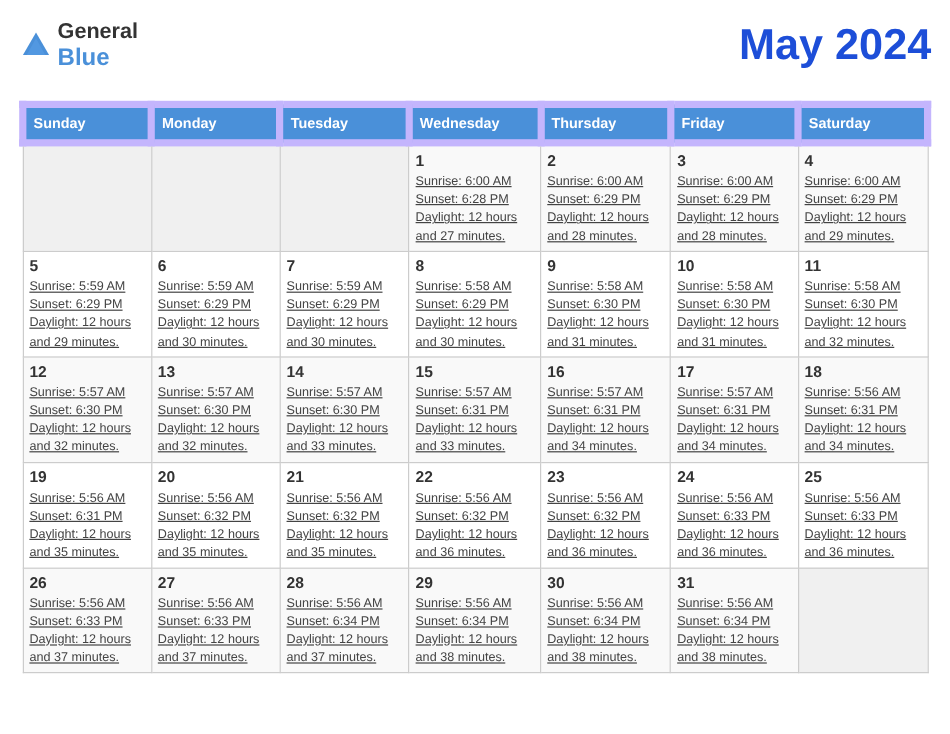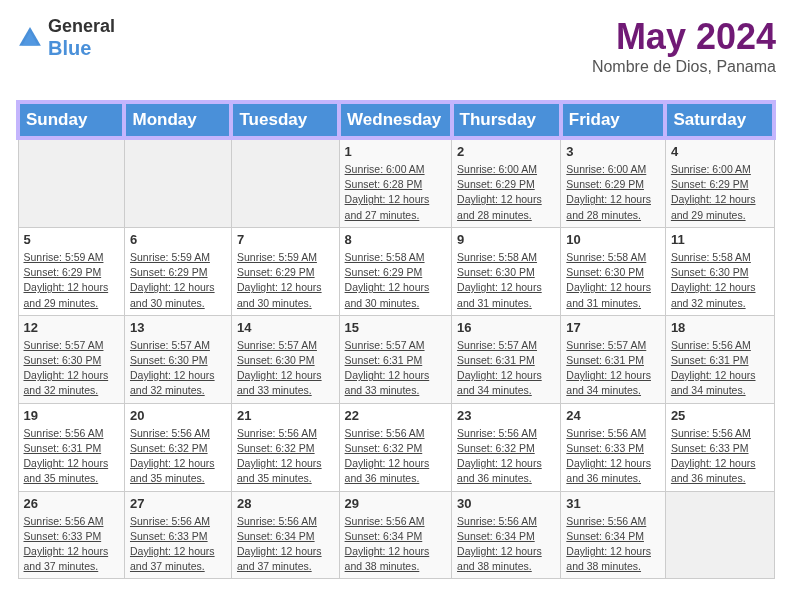--- a/index.html
+++ b/index.html
@@ -34,39 +34,39 @@
     .logo-icon {
       width: 28px;
       height: 28px;
     }
     .title-area {
       text-align: right;
     }
     .main-title {
       font-size: 36px;
       font-weight: bold;
-      color: #701a75;
+      color: #1d4ed8;
     }
     .sub-title {
       font-size: 16px;
       color: #555;
     }
     .calendar {
       width: 100%;
       border-collapse: collapse;
       font-size: 11px;
     }
     .calendar thead tr th {
       background-color: #4a90d9;
       color: #fff;
       text-align: left;
       padding: 6px 6px;
-      font-size: 17px;
-      font-weight: bold;
-      border: 4px solid #c4b5fd;
+      font-size: 12px;
+      font-weight: bold;
+      border: 6px solid #c4b5fd;
     }
     .calendar tbody tr td {
       border: 1px solid #ccc;
       vertical-align: top;
       padding: 4px 5px;
       width: 113px;
       min-height: 80px;
       background: #fff;
     }
     .calendar tbody tr:nth-child(odd) td {
@@ -97,21 +97,20 @@
       <polygon points="18,4 32,28 4,28" fill="#4a90d9"></polygon>
       <polygon points="18,10 28,28 8,28" fill="#5aa0e9" opacity="0.5"></polygon>
     </svg>
     <div>
       <span class="logo-text-general">General</span><br>
       <span class="logo-text-blue">Blue</span>
     </div>
   </div>
   <div class="title-area">
     <div class="main-title">May 2024</div>
-    <div class="sub-title">Nombre de Dios, Panama</div>
   </div>
 </div>
 
 <table class="calendar">
   <thead>
     <tr id="weekday-header">
         <th>Sunday</th>
         <th>Monday</th>
         <th>Tuesday</th>
         <th>Wednesday</th>

